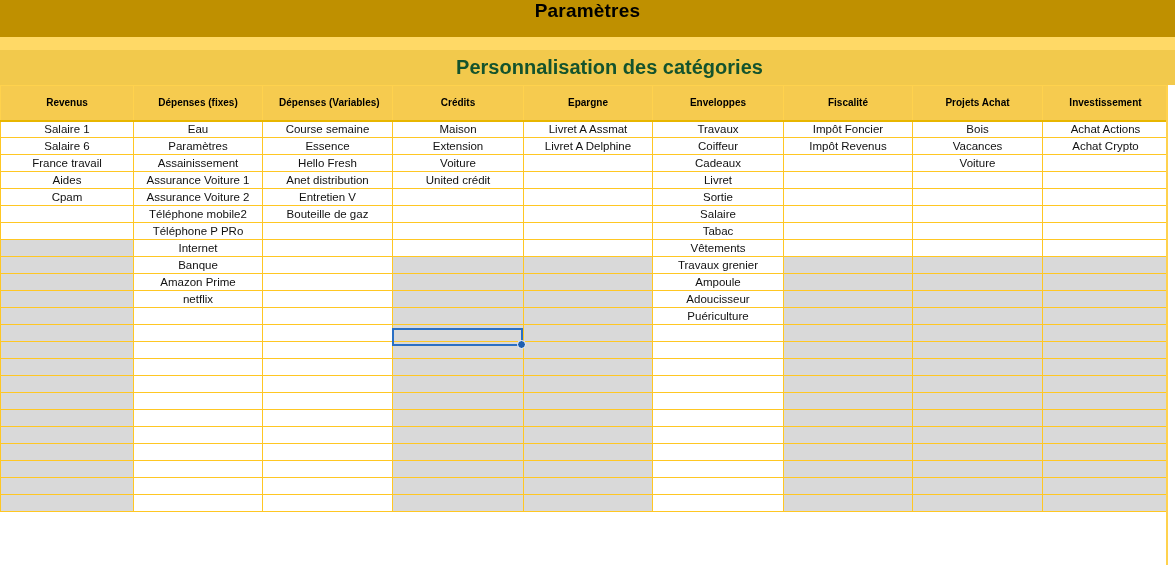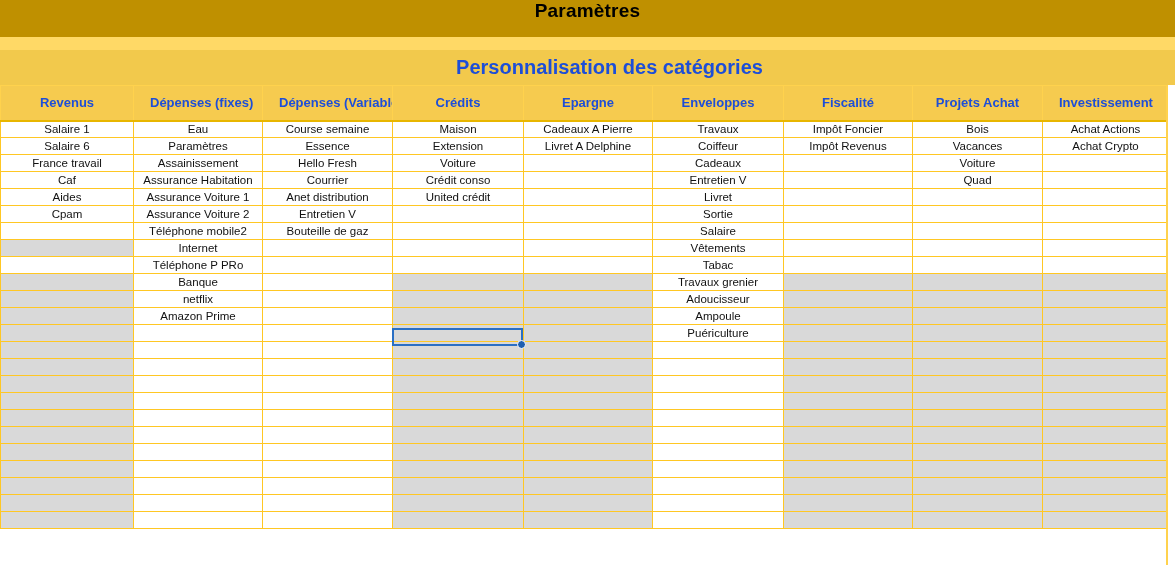--- a/index.html
+++ b/index.html
@@ -32,21 +32,21 @@
   .spacer-band {
     height: 13px;
     background: #ffd966;
   }
   .subtitle-bar {
     height: 35px;
     background: #f2c94c;
     display: flex;
     align-items: center;
     justify-content: center;
-    color: #1d4ed8;
+    color: #14532d;
     font-size: 20px;
     font-weight: bold;
     padding-left: 44px;
   }
 
   
   .grid-wrap {
     position: relative;
     width: 1168px;
     height: 480px;
@@ -65,22 +65,22 @@
   table.sheet col.c3  { width: 131px; }
   table.sheet col.c4  { width: 129px; }
   table.sheet col.c5  { width: 131px; }
   table.sheet col.c6  { width: 129px; }
   table.sheet col.c7  { width: 130px; }
   table.sheet col.c8  { width: 126px; }
 
   table.sheet th {
     height: 35px;
     background: #f6cb4f;
-    color: #1d4ed8;
-    font-size: 13px;
+    color: #000000;
+    font-size: 10px;
     font-weight: bold;
     text-align: center;
     border: 1px solid #ffd24d;
     border-bottom: 2px solid #e8b600;
     padding: 0 16px;
     white-space: nowrap;
     overflow: hidden;
   }
   table.sheet td {
     height: 17px;
@@ -158,21 +158,21 @@
             <th>Projets Achat</th>
             <th>Investissement</th>
           </tr>
       </thead>
       <tbody id="table-body">
           <tr>
             <td>Salaire 1</td>
             <td>Eau</td>
             <td>Course semaine</td>
             <td>Maison</td>
-            <td>Cadeaux A Pierre</td>
+            <td>Livret A Assmat</td>
             <td>Travaux</td>
             <td>Impôt Foncier</td>
             <td>Bois</td>
             <td>Achat Actions</td>
           </tr>
           <tr>
             <td>Salaire 6</td>
             <td>Paramètres</td>
             <td>Essence</td>
             <td>Extension</td>
@@ -187,31 +187,20 @@
             <td>Assainissement</td>
             <td>Hello Fresh</td>
             <td>Voiture</td>
             <td></td>
             <td>Cadeaux</td>
             <td></td>
             <td>Voiture</td>
             <td></td>
           </tr>
           <tr>
-            <td>Caf</td>
-            <td>Assurance Habitation</td>
-            <td>Courrier</td>
-            <td>Crédit conso</td>
-            <td></td>
-            <td>Entretien V</td>
-            <td></td>
-            <td>Quad</td>
-            <td></td>
-          </tr>
-          <tr>
             <td>Aides</td>
             <td>Assurance Voiture 1</td>
             <td>Anet distribution</td>
             <td>United crédit</td>
             <td></td>
             <td>Livret</td>
             <td></td>
             <td></td>
             <td></td>
           </tr>
@@ -231,70 +220,70 @@
             <td>Téléphone mobile2</td>
             <td>Bouteille de gaz</td>
             <td></td>
             <td></td>
             <td>Salaire</td>
             <td></td>
             <td></td>
             <td></td>
           </tr>
           <tr>
+            <td></td>
+            <td>Téléphone P PRo</td>
+            <td></td>
+            <td></td>
+            <td></td>
+            <td>Tabac</td>
+            <td></td>
+            <td></td>
+            <td></td>
+          </tr>
+          <tr>
             <td class="gray"></td>
             <td>Internet</td>
             <td></td>
             <td></td>
             <td></td>
             <td>Vêtements</td>
             <td></td>
             <td></td>
             <td></td>
           </tr>
           <tr>
-            <td></td>
-            <td>Téléphone P PRo</td>
-            <td></td>
-            <td></td>
-            <td></td>
-            <td>Tabac</td>
-            <td></td>
-            <td></td>
-            <td></td>
-          </tr>
-          <tr>
             <td class="gray"></td>
             <td>Banque</td>
             <td></td>
             <td class="gray"></td>
             <td class="gray"></td>
             <td>Travaux grenier</td>
             <td class="gray"></td>
             <td class="gray"></td>
             <td class="gray"></td>
           </tr>
           <tr>
             <td class="gray"></td>
+            <td>Amazon Prime</td>
+            <td></td>
+            <td class="gray"></td>
+            <td class="gray"></td>
+            <td>Ampoule</td>
+            <td class="gray"></td>
+            <td class="gray"></td>
+            <td class="gray"></td>
+          </tr>
+          <tr>
+            <td class="gray"></td>
             <td>netflix</td>
             <td></td>
             <td class="gray"></td>
             <td class="gray"></td>
             <td>Adoucisseur</td>
-            <td class="gray"></td>
-            <td class="gray"></td>
-            <td class="gray"></td>
-          </tr>
-          <tr>
-            <td class="gray"></td>
-            <td>Amazon Prime</td>
-            <td></td>
-            <td class="gray"></td>
-            <td class="gray"></td>
-            <td>Ampoule</td>
             <td class="gray"></td>
             <td class="gray"></td>
             <td class="gray"></td>
           </tr>
           <tr>
             <td class="gray"></td>
             <td></td>
             <td></td>
             <td class="gray"></td>
             <td class="gray"></td>

